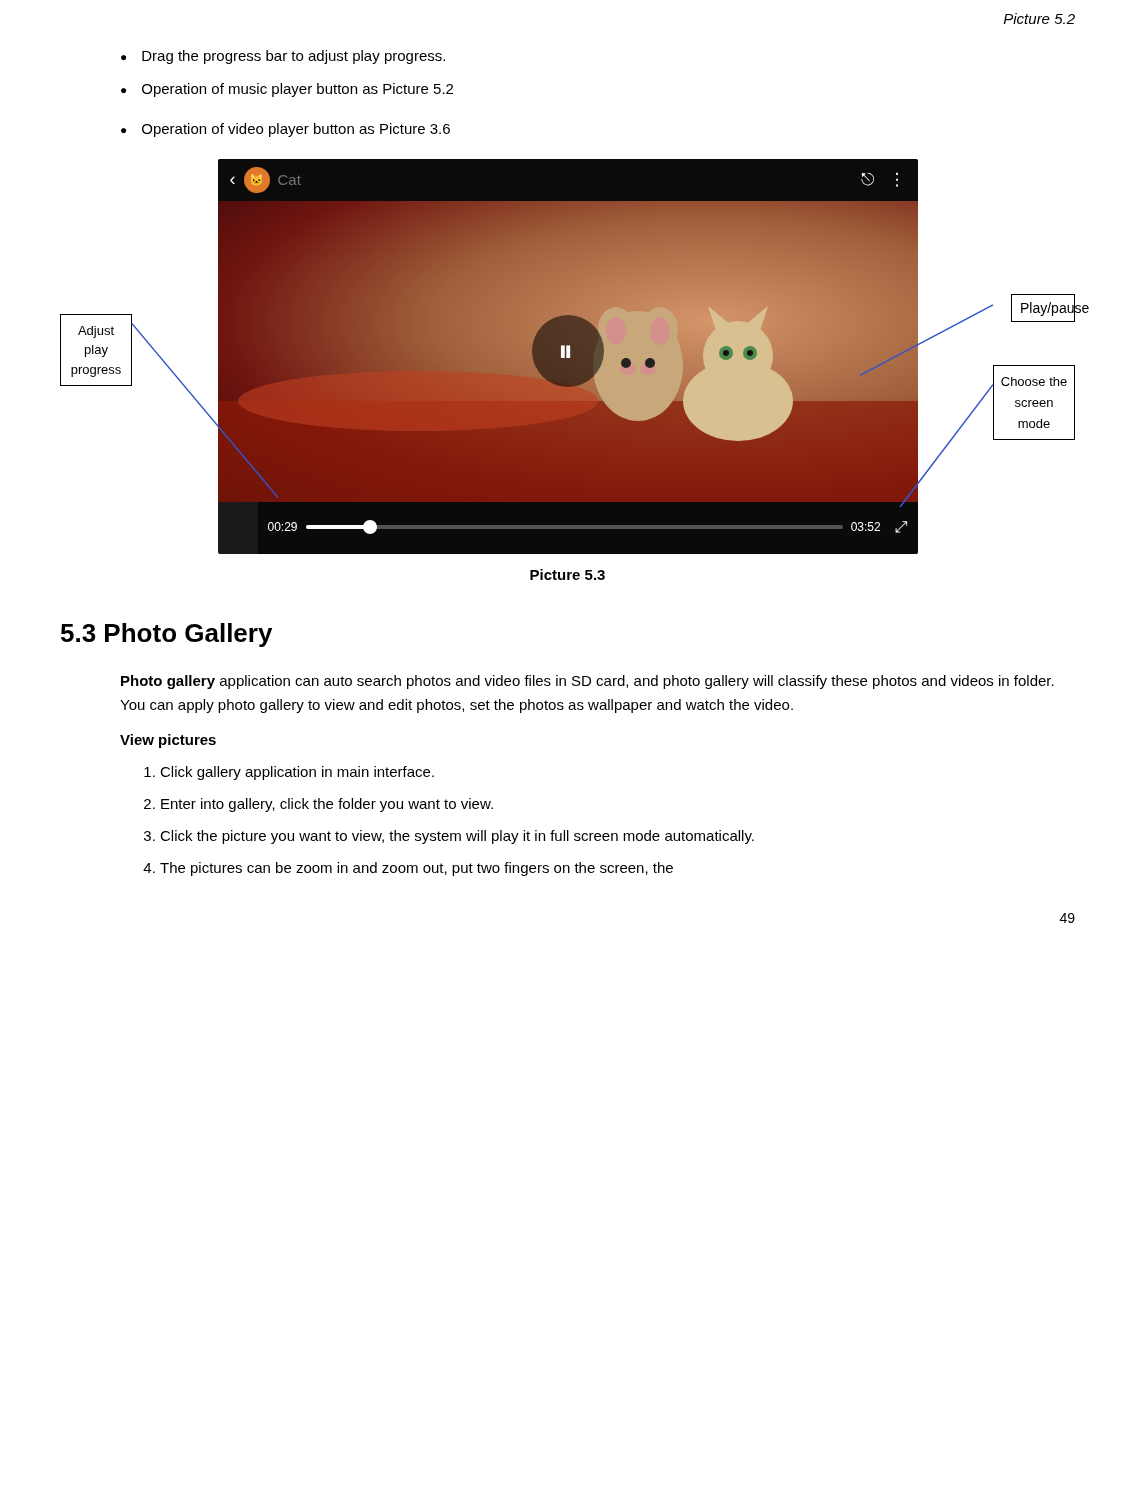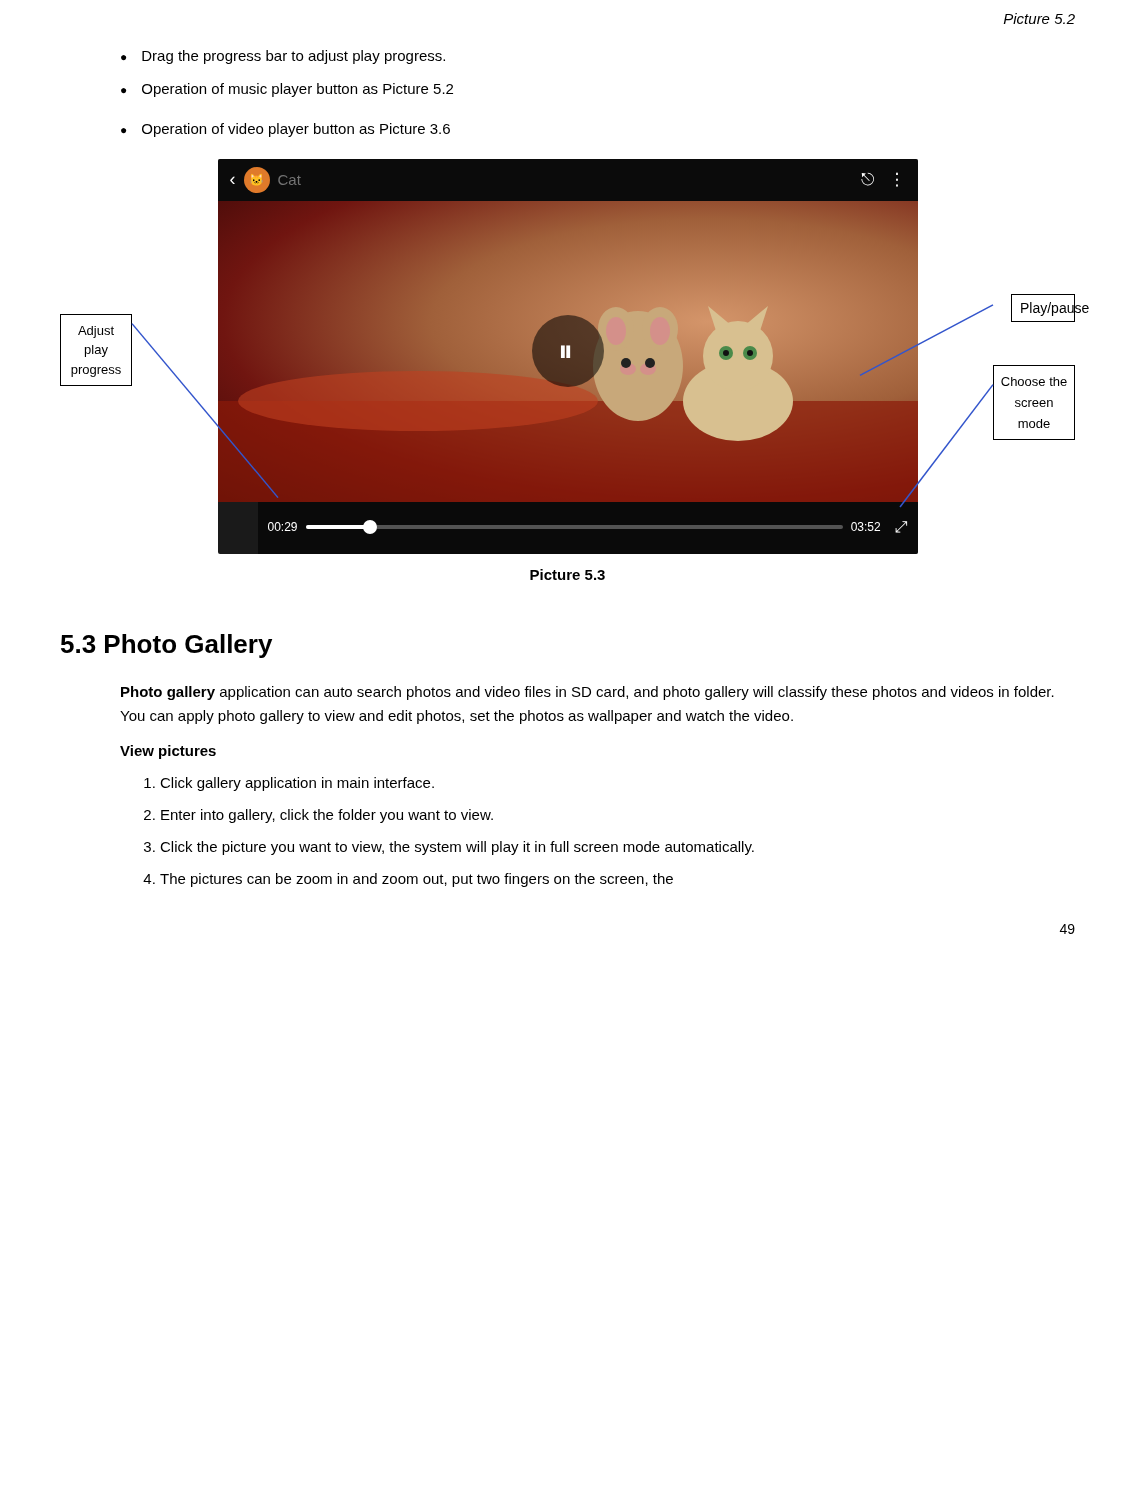--- a/index.html
+++ b/index.html
@@ -258,21 +258,21 @@
       pointer-events: none;
       z-index: 15;
     }
     .picture-caption {
       text-align: center;
       font-size: 15px;
       font-weight: bold;
       margin: 12px 0 22px 0;
     }
     .section-33 {
-      margin-top: 46px;
+      margin-top: 35px;
     }
     .photo-gallery-para {
       font-size: 15px;
       line-height: 1.6;
       margin-bottom: 14px;
       margin-left: 60px;
     }
     .photo-gallery-para strong {
       font-weight: bold;
     }

